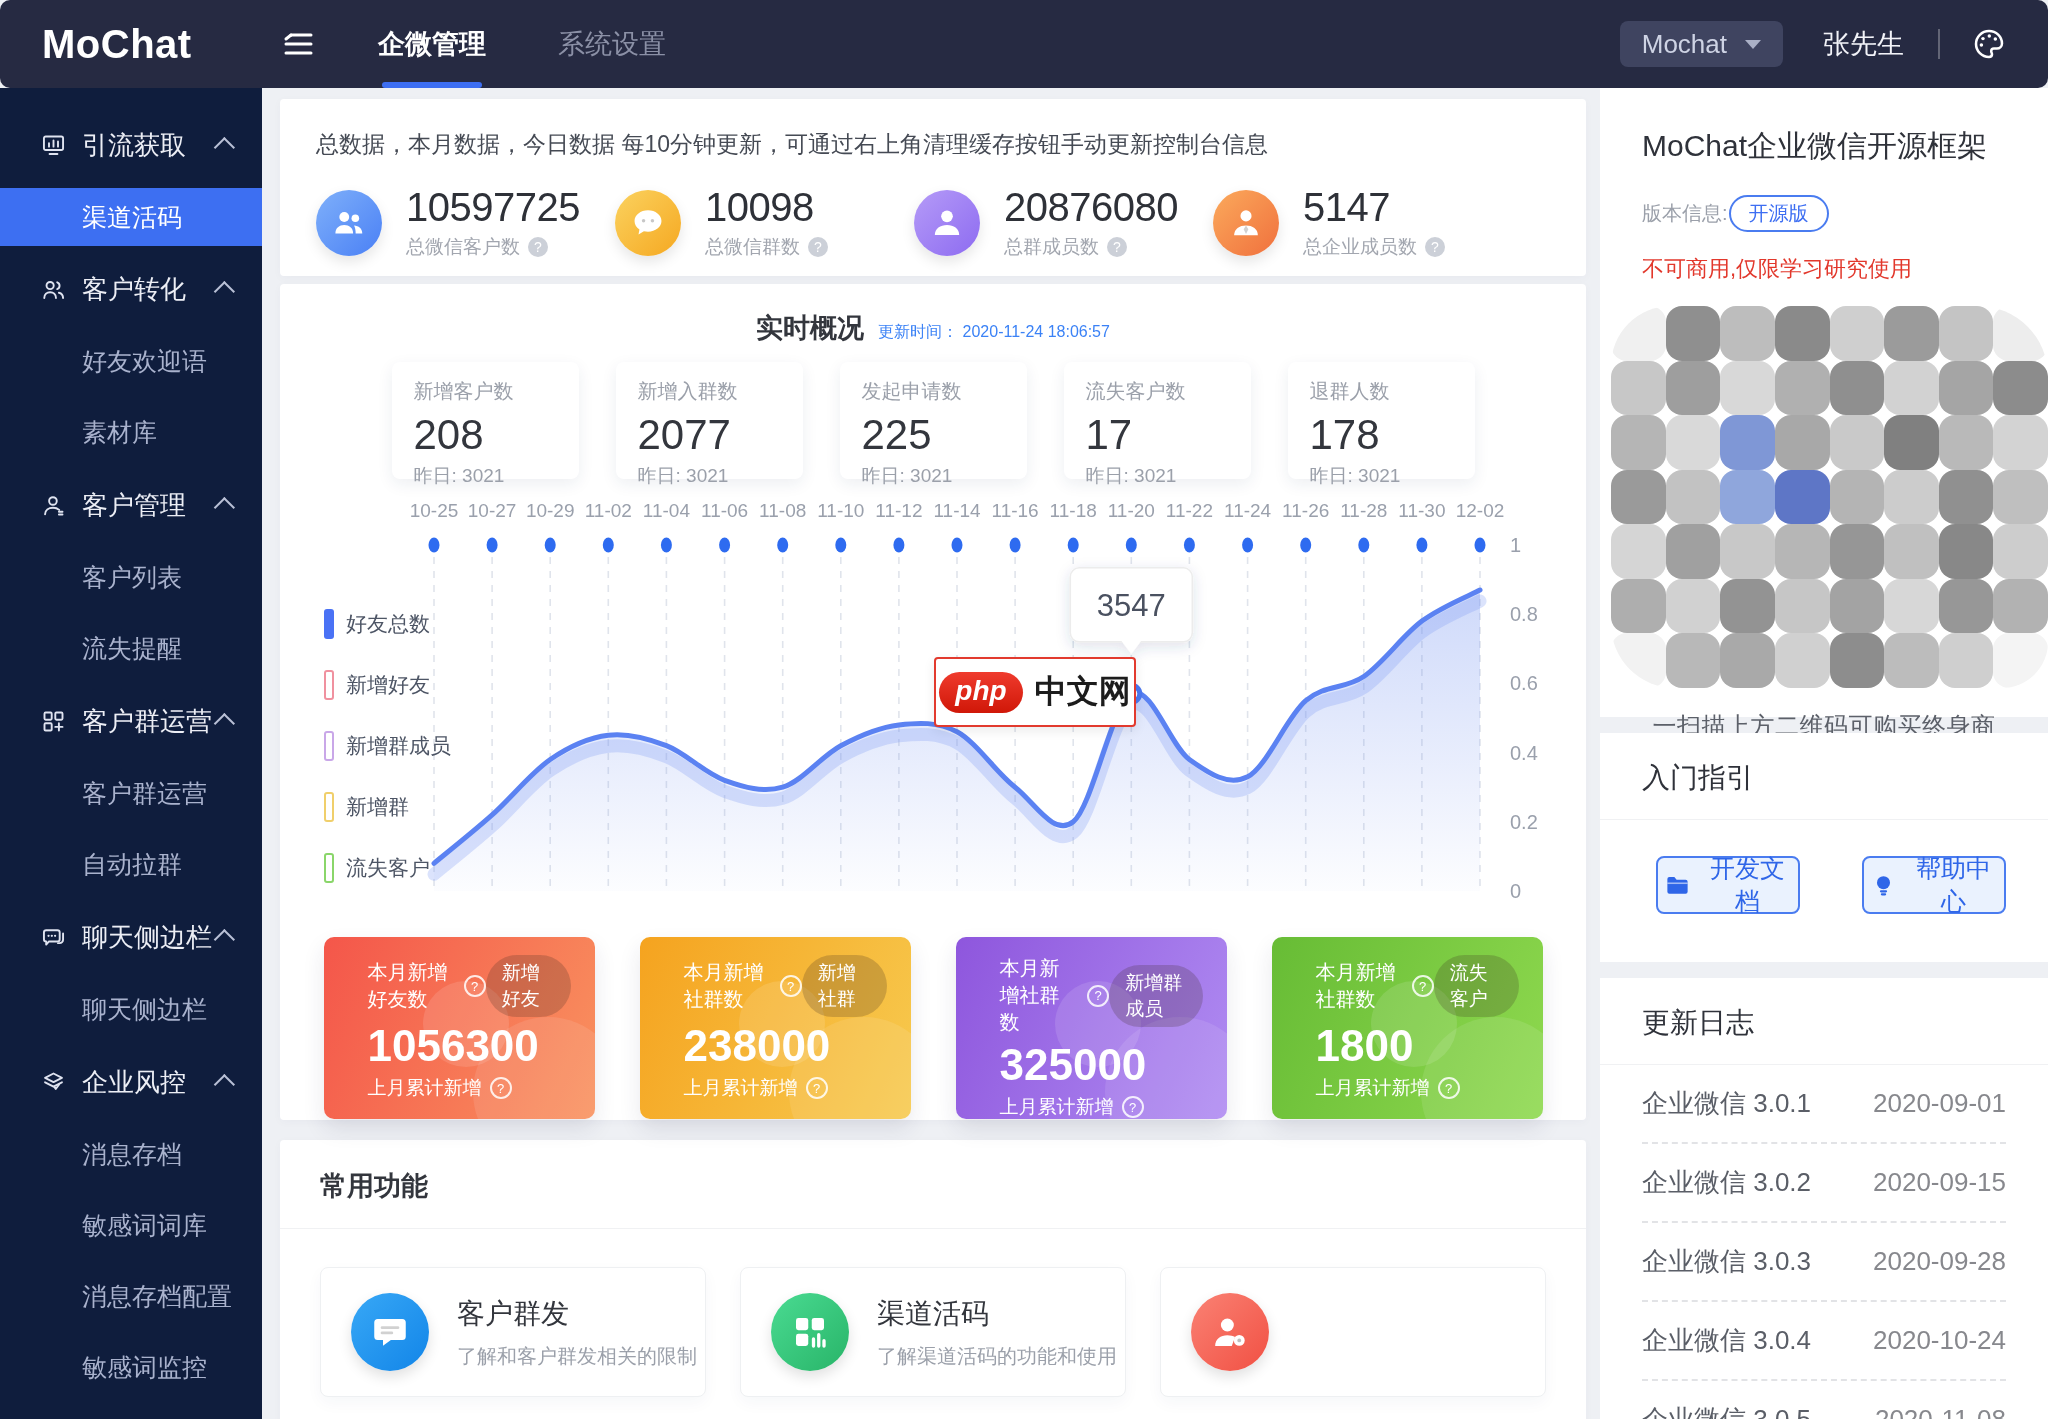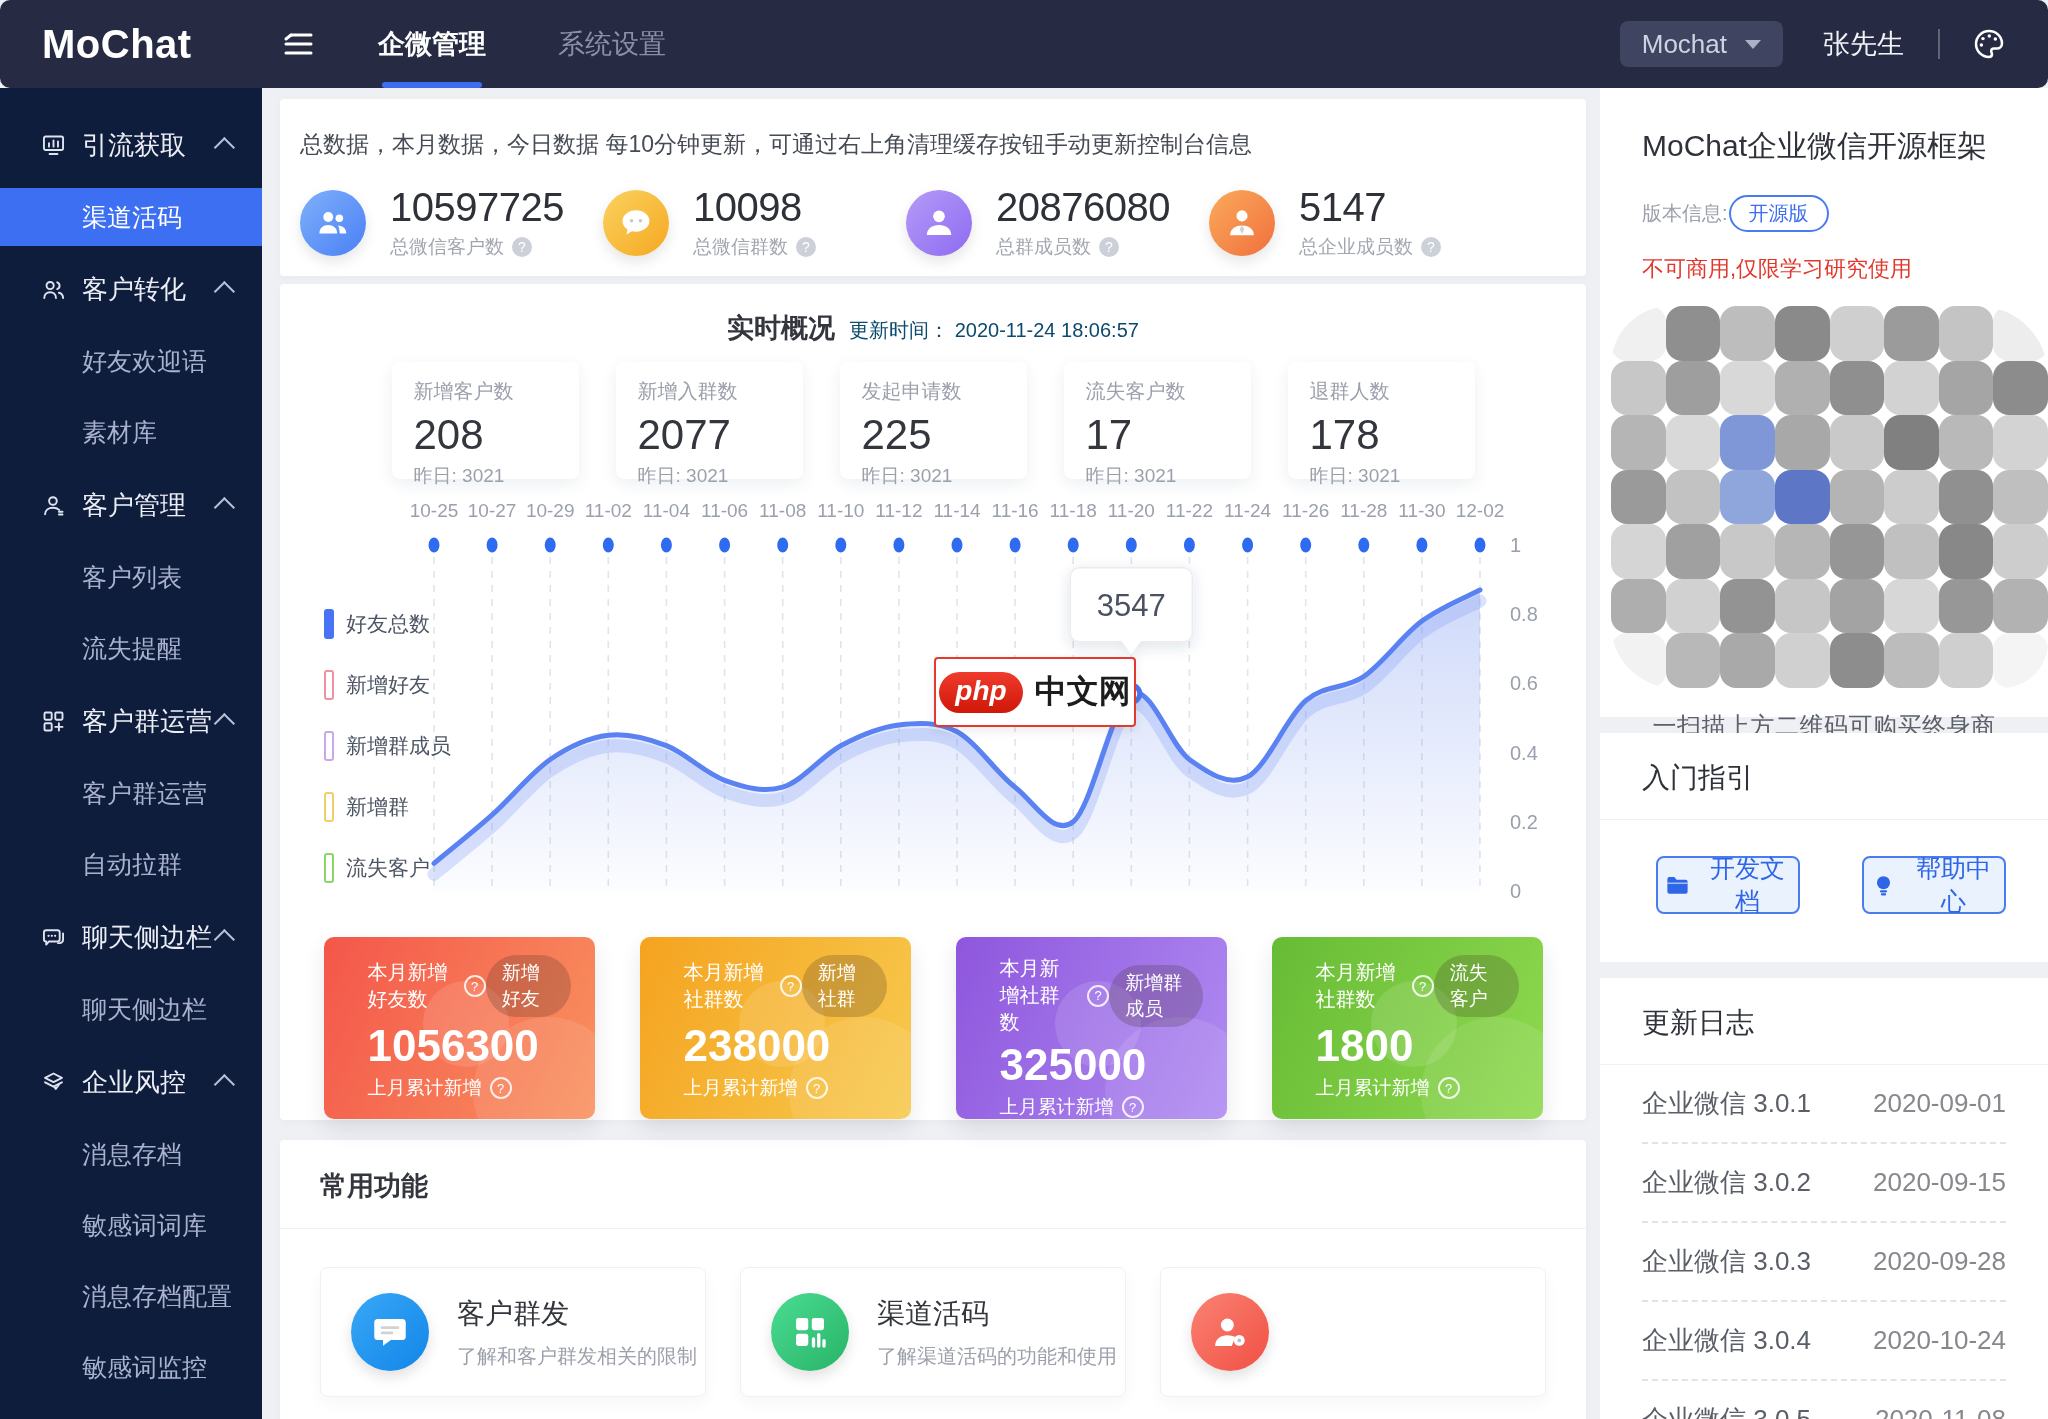--- a/index.html
+++ b/index.html
@@ -28,36 +28,36 @@
   .side-row{display:flex;align-items:center;cursor:pointer;}
   .side-row.section{height:74px;padding:0 28px 0 40px;color:#eceef5;font-size:26px;}
   .side-row.sub{height:71px;padding-left:82px;color:#a9b2cd;font-size:25px;}
   .side-row.sub.active{height:58px;margin:6px 0;background:#3d6ff2;color:#ffffff;}
   .side-ic{width:27px;height:27px;margin-right:15px;color:#dfe3f0;flex:none;}
   .chev{width:13px;height:13px;border-left:2.5px solid #b9c0d6;border-top:2.5px solid #b9c0d6;transform:rotate(45deg) translateY(3px);margin-left:auto;}
   
   .main{position:absolute;left:280px;top:88px;width:1306px;bottom:0;display:flex;flex-direction:column;gap:8px;padding-top:11px;box-sizing:border-box;}
   .card{background:#fff;border-radius:4px;box-shadow:0 2px 10px rgba(20,40,90,.03);}
   
-  .card-overview{height:177px;padding:30px 44px 0 20px;box-sizing:border-box;flex:none;}
+  .card-overview{height:177px;padding:30px 44px 0 36px;box-sizing:border-box;flex:none;}
   .notice{font-size:23px;color:#454a54;}
   .stats-row{display:flex;margin-top:26px;padding-right:30px;}
   .stat{display:flex;align-items:center;gap:24px;width:25%;box-sizing:border-box;}
   .stat-ic{width:66px;height:66px;border-radius:50%;display:flex;align-items:center;justify-content:center;color:#fff;flex:none;box-shadow:0 6px 14px rgba(0,0,0,.10);}
   .stat-ic svg{width:38px;height:38px;}
   .stat-val{font-size:40px;color:#2e3138;font-weight:500;letter-spacing:-.5px;line-height:1.05;}
   .stat-lbl{font-size:19px;color:#a2a6af;margin-top:6px;display:flex;align-items:center;}
   .qmark{display:inline-flex;align-items:center;justify-content:center;width:20px;height:20px;border-radius:50%;background:#ccd0d8;color:#fff;font-size:14px;margin-left:8px;flex:none;cursor:pointer;}
   .qmark::after{content:"?";}
   .qmark.onglass{background:transparent;border:2px solid rgba(255,255,255,.85);width:18px;height:18px;font-size:13px;}
   
   .card-realtime{height:836px;padding:26px 42px 0 42px;box-sizing:border-box;flex:none;}
   .rt-title-row{display:flex;justify-content:center;align-items:baseline;gap:14px;}
   .rt-title{font-size:27px;font-weight:700;color:#33363d;}
-  .rt-update{font-size:20px;color:#0c4a6e;}
+  .rt-update{font-size:16px;color:#3b82f6;}
   .mini-row{display:flex;justify-content:center;gap:37px;margin-top:16px;}
   .mini-card{width:187px;height:117px;background:#fff;border-radius:8px;box-shadow:0 5px 16px rgba(30,50,90,.08);padding:16px 0 0 22px;box-sizing:border-box;}
   .mini-lbl{font-size:20px;color:#9ba0aa;}
   .mini-val{font-size:42px;color:#33363d;font-weight:500;margin:6px 0 4px;}
   .mini-yd{font-size:19px;color:#9ba0aa;}
   
   .chart-wrap{position:relative;height:430px;margin-top:0;}
   .chart-wrap svg.plot{position:absolute;left:0;top:0;}
   .legend{position:absolute;left:2px;top:130px;display:flex;flex-direction:column;gap:31px;z-index:3;}
   .lg-item{display:flex;align-items:center;gap:12px;}

